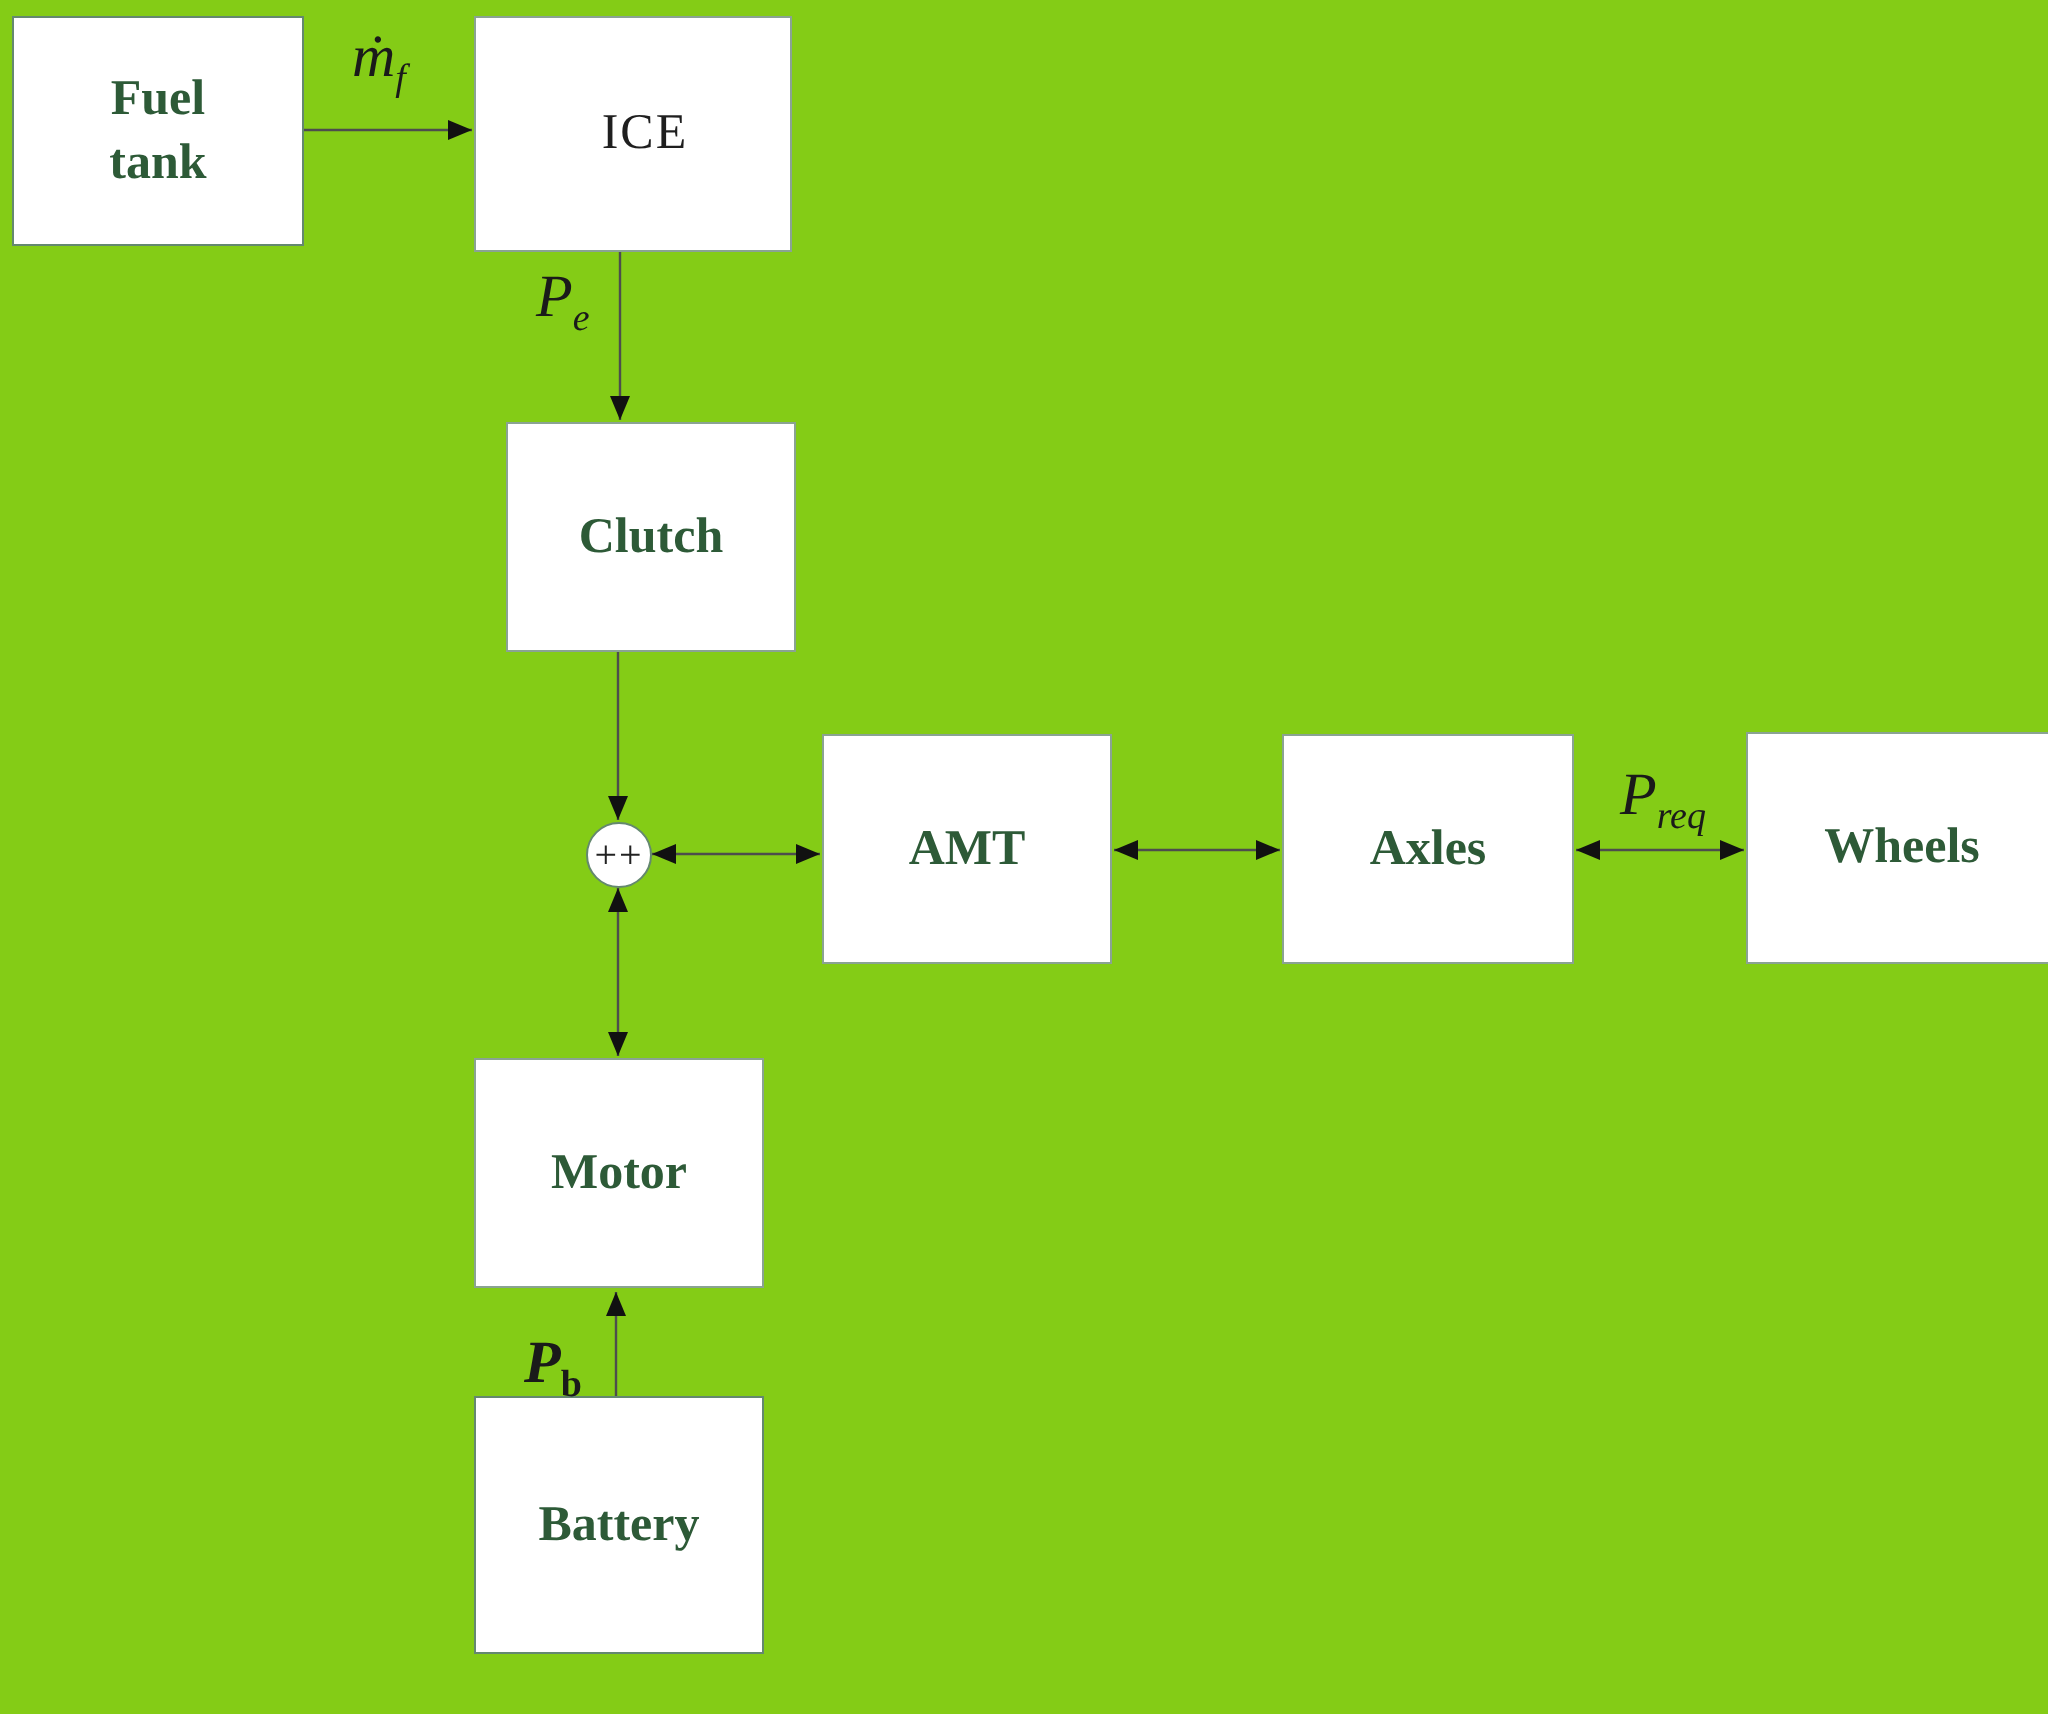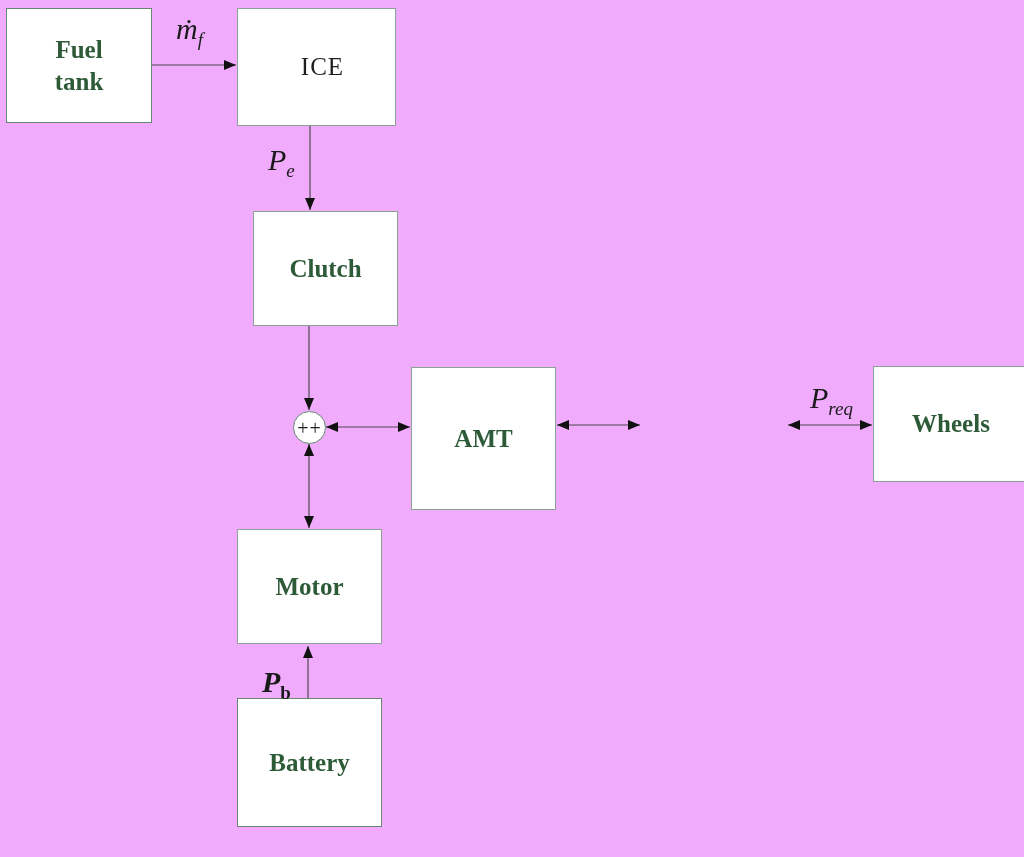--- a/index.html
+++ b/index.html
@@ -5,21 +5,21 @@
   html, body {
     margin: 0;
     padding: 0;
     background: #ffffff;
     font-family: "Liberation Serif", "DejaVu Serif", serif;
   }
   .canvas {
     position: relative;
     width: 1024px;
     height: 857px;
-    background: #f0abfc;
+    background: #84cc16;
     overflow: hidden;
   }
   .wires {
     position: absolute;
     left: 0;
     top: 0;
     pointer-events: none;
   }
   .block {
     position: absolute;
@@ -119,26 +119,31 @@
       <span>ICE</span>
     </div>
   </div>
 
   <div class="block" style="left:237px; top:211px; width:145px; height:115px;margin-left:16px;">
     <div class="blabel">
       <span>Clutch</span>
     </div>
   </div>
 
-  <div class="block" style="left:411px; top:367px; width:145px; height:143px;">
+  <div class="block" style="left:411px; top:367px; width:145px; height:115px;">
     <div class="blabel">
       <span>AMT</span>
     </div>
   </div>
 
+  <div class="block" style="left:641px; top:367px; width:146px; height:115px;">
+    <div class="blabel">
+      <span>Axles</span>
+    </div>
+  </div>
 
   <div class="block" style="left:873px; top:366px; width:156px; height:116px;">
     <div class="blabel">
       <span>Wheels</span>
     </div>
   </div>
 
   <div class="block" style="left:237px; top:529px; width:145px; height:115px;">
     <div class="blabel">
       <span>Motor</span>
@@ -152,21 +157,21 @@
   </div>
 
   <div class="junction" style="left:293px; top:411px;">
     <span>++</span>
   </div>
 
   <div class="sig" style="left:176px; top:12px;">
     <span class="main">ṁ</span><sub>f</sub>
   </div>
 
-  <div class="sig" style="left:268px; top:143px;">
+  <div class="sig" style="left:268px; top:132px;">
     <span class="main">P</span><sub>e</sub>
   </div>
 
   <div class="sig" style="left:810px; top:381px;">
     <span class="main">P</span><sub>req</sub>
   </div>
 
   <div class="sig" style="left:262px; top:665px;font-weight:bold;">
     <span class="main">P</span><sub class="upright">b</sub>
   </div>

